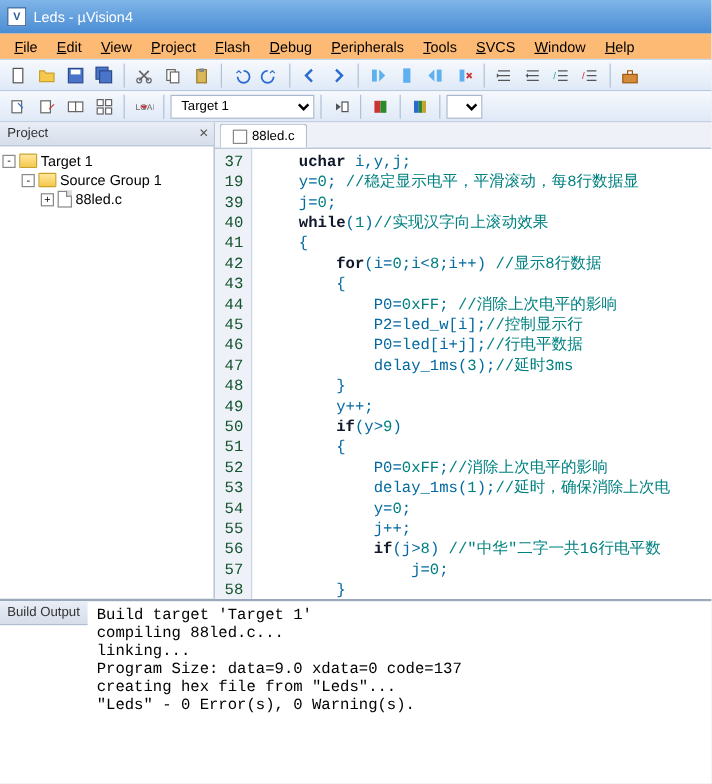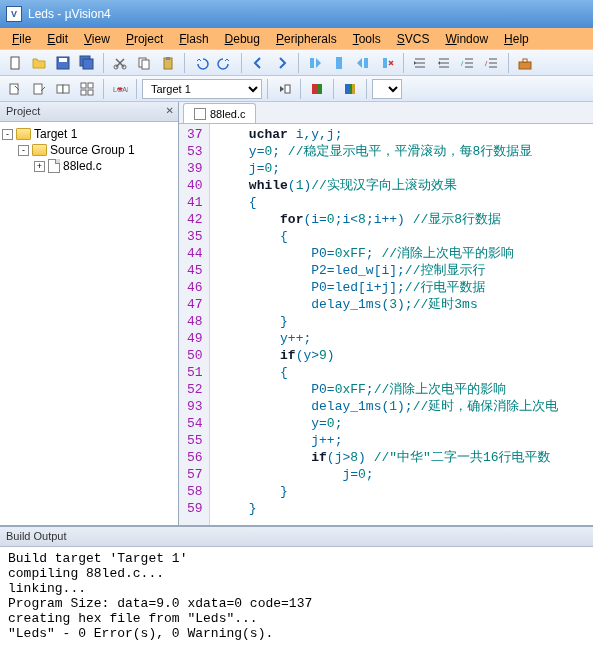--- a/index.html
+++ b/index.html
@@ -31,30 +31,30 @@
 .tree-icon { width: 16px; height: 14px; margin-right: 3px; display: inline-flex; align-items: center; justify-content: center; }
 .tree-icon.folder { background: linear-gradient(#ffe79a,#f5c94e); border: 1px solid #c9a227; border-radius: 1px; width: 15px; height: 12px; }
 .tree-icon.file { background: #fff; border: 1px solid #888; width: 12px; height: 14px; position: relative; }
 .tree-icon.file::after { content: ""; position: absolute; right: -1px; top: -1px; width: 4px; height: 4px; background: #ddd; border-left: 1px solid #888; border-bottom: 1px solid #888; }
 
 .code-area { flex: 1; display: flex; flex-direction: column; background: #fff; overflow: hidden; }
 .tabbar { height: 22px; background: #eef2f8; border-bottom: 1px solid #b0bdd0; display: flex; align-items: flex-end; padding-left: 4px; gap: 2px; }
 .tab { height: 20px; border: 1px solid #b0bdd0; border-bottom: none; background: #fff; padding: 2px 10px; font-size: 11px; border-radius: 3px 3px 0 0; display: flex; align-items: center; gap: 4px; }
 .tab .file-ic { width: 12px; height: 12px; background: #fff; border: 1px solid #888; }
 .editor { flex: 1; display: flex; overflow: auto; font-family: "Courier New", monospace; font-size: 13px; background: #fff; }
-.gutter { background: #eef2f8; border-right: 1px solid #ccd6e5; text-align: right; padding: 2px 6px 2px 8px; color: #a21caf; user-select: none; }
+.gutter { background: #eef2f8; border-right: 1px solid #ccd6e5; text-align: right; padding: 2px 6px 2px 8px; color: #14532d; user-select: none; }
 .gutter div { height: 17px; line-height: 17px; }
 .code { padding: 2px 0 2px 8px; white-space: pre; }
 .code div { height: 17px; line-height: 17px; }
 .kw { color: #0f172a; font-weight: bold; }
 .num { color: #008080; }
 .cm { color: #008080; }
 .id { color: #0369a1; }
 
-.output-panel { height: 128px; border-top: 2px solid #99a8bb; background: #fff; display: flex; flex-direction: column; }
+.output-panel { height: 154px; border-top: 2px solid #99a8bb; background: #fff; display: flex; flex-direction: row; }
 .output-body { flex: 1; font-family: "Courier New", monospace; font-size: 13px; padding: 4px 8px; white-space: pre; overflow: auto; }
 </style>
 </head>
 <body>
 
 <div class="titlebar">
   <div class="appicon">V</div>
   <div class="title">Leds - µVision4</div>
 </div>
 
@@ -289,36 +289,36 @@
   <div class="code-area">
     <div class="tabbar">
       <div class="tab">
         <span class="file-ic"></span>
         <span>88led.c</span>
       </div>
     </div>
     <div class="editor">
       <div class="gutter" id="gutter">
           <div>37</div>
-          <div>53</div>
+          <div>19</div>
           <div>39</div>
           <div>40</div>
           <div>41</div>
           <div>42</div>
-          <div>35</div>
+          <div>43</div>
           <div>44</div>
           <div>45</div>
           <div>46</div>
           <div>47</div>
           <div>48</div>
           <div>49</div>
           <div>50</div>
           <div>51</div>
           <div>52</div>
-          <div>93</div>
+          <div>53</div>
           <div>54</div>
           <div>55</div>
           <div>56</div>
           <div>57</div>
           <div>58</div>
           <div>59</div>
         </div>
       <div class="code" id="code"><div>    <span class="kw">uchar</span><span class="id"> i,y,j;</span></div><div>    <span class="id">y=</span><span class="num">0</span><span class="id">; </span><span class="cm">//稳定显示电平，平滑滚动，每8行数据显</span></div><div>    <span class="id">j=</span><span class="num">0</span><span class="id">;</span></div><div>    <span class="kw">while</span><span class="id">(</span><span class="num">1</span><span class="id">)</span><span class="cm">//实现汉字向上滚动效果</span></div><div>    <span class="id">{</span></div><div>        <span class="kw">for</span><span class="id">(i=</span><span class="num">0</span><span class="id">;i&lt;</span><span class="num">8</span><span class="id">;i++) </span><span class="cm">//显示8行数据</span></div><div>        <span class="id">{</span></div><div>            <span class="id">P0=</span><span class="num">0xFF</span><span class="id">; </span><span class="cm">//消除上次电平的影响</span></div><div>            <span class="id">P2=led_w[i];</span><span class="cm">//控制显示行</span></div><div>            <span class="id">P0=led[i+j];</span><span class="cm">//行电平数据</span></div><div>            <span class="id">delay_1ms(</span><span class="num">3</span><span class="id">);</span><span class="cm">//延时3ms</span></div><div>        <span class="id">}</span></div><div>        <span class="id">y++;</span></div><div>        <span class="kw">if</span><span class="id">(y&gt;</span><span class="num">9</span><span class="id">)</span></div><div>        <span class="id">{</span></div><div>            <span class="id">P0=</span><span class="num">0xFF</span><span class="id">;</span><span class="cm">//消除上次电平的影响</span></div><div>            <span class="id">delay_1ms(</span><span class="num">1</span><span class="id">);</span><span class="cm">//延时，确保消除上次电</span></div><div>            <span class="id">y=</span><span class="num">0</span><span class="id">;</span></div><div>            <span class="id">j++;</span></div><div>            <span class="kw">if</span><span class="id">(j&gt;</span><span class="num">8</span><span class="id">) </span><span class="cm">//"中华"二字一共16行电平数</span></div><div>                <span class="id">j=</span><span class="num">0</span><span class="id">;</span></div><div>        <span class="id">}</span></div><div>    <span class="id">}</span></div></div>
     </div>
   </div>

